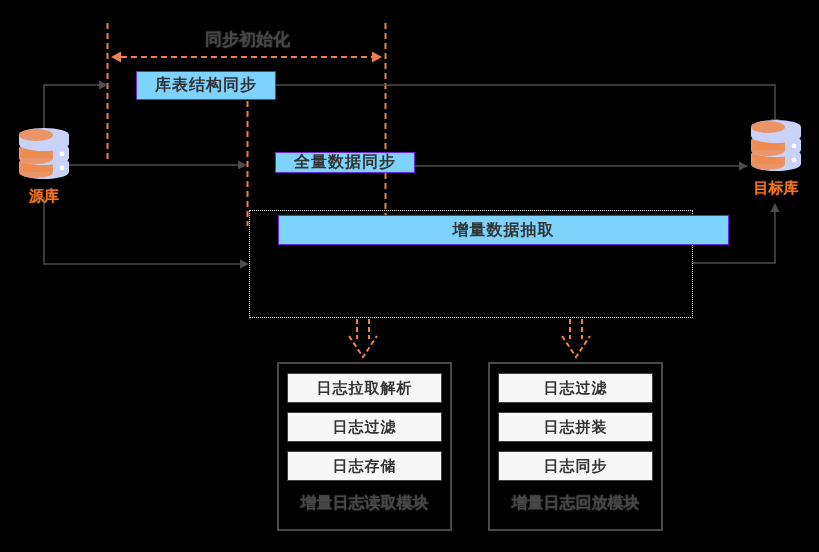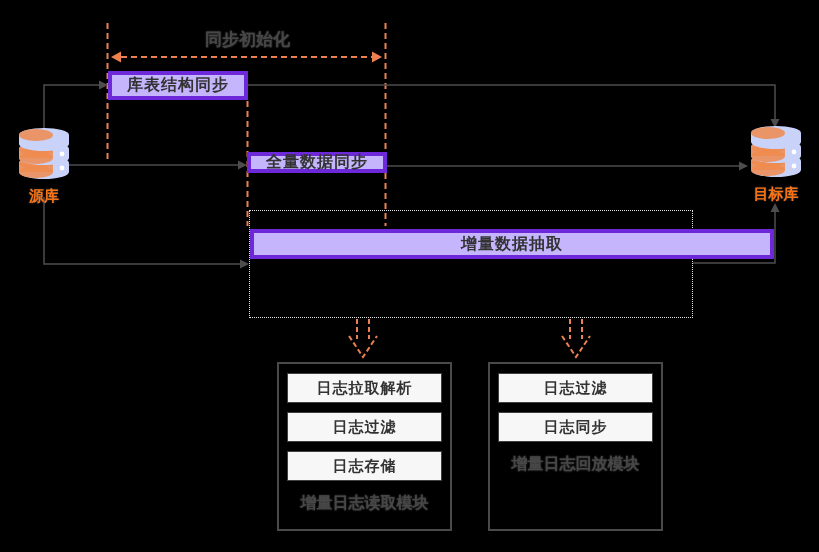--- a/index.html
+++ b/index.html
@@ -3,24 +3,24 @@
 <meta charset="utf-8">
 <style>
   html,body{margin:0;padding:0;background:#000;}
   .canvas{
     position:relative;width:819px;height:552px;background:#000;overflow:hidden;
     font-family:"Liberation Sans","DejaVu Sans",sans-serif;
   }
   .layer{position:absolute;left:0;top:0;width:819px;height:552px;}
   svg.layer{pointer-events:none;}
   .stepbox{
-    position:absolute;background:#c4b5fd;border:4px solid #6d28d9;
+    position:absolute;background:#7dd3fc;border:1px solid #6d28d9;
     display:flex;align-items:center;justify-content:center;
     font-size:16px;font-weight:bold;color:#333;letter-spacing:1px;
-    box-sizing:border-box;z-index:3;
+    box-sizing:border-box;z-index:3;margin-left:28px;
   }
   .dotted-container{
     position:absolute;left:249px;top:210px;width:444px;height:108px;
     border:1px dotted #e6e6e6;box-sizing:border-box;z-index:2;
   }
   .dark-label{
     position:absolute;color:#474747;font-weight:bold;
     text-shadow:0 0 2px rgba(150,150,150,.45);
     white-space:nowrap;z-index:3;
   }
@@ -115,21 +115,21 @@
           <rect x="3" y="8" width="50" height="9" fill="#C9D2F8"></rect>
           <ellipse cx="28" cy="8" rx="25" ry="7" fill="#C9D2F8"></ellipse>
         <ellipse cx="20" cy="8" rx="17" ry="6" fill="#F08B4F" opacity=".85"></ellipse>
         <circle cx="46" cy="27" r="2.4" fill="#fff"></circle>
           <circle cx="46" cy="41" r="2.4" fill="#fff"></circle>
       </g>
     </svg>
     <div class="db-label">源库</div>
   </div>
 
-  <div class="db-group" style="left:748px;top:125px;">
+  <div class="db-group" style="left:748px;top:119px;">
     <svg width="56" height="52" viewBox="0 0 56 52">
       <g>
         <ellipse cx="28" cy="45" rx="25" ry="7" fill="#C9D2F8"></ellipse>
           <rect x="3" y="36" width="50" height="9" fill="#C9D2F8"></rect>
           <ellipse cx="28" cy="36" rx="25" ry="7" fill="#C9D2F8"></ellipse>
         <ellipse cx="20" cy="45" rx="17" ry="6" fill="#F08B4F" opacity=".85"></ellipse>
           <rect x="3" y="36" width="34" height="9" fill="#F08B4F" opacity=".85"></rect>
           <ellipse cx="20" cy="36" rx="17" ry="6" fill="#F08B4F" opacity=".85"></ellipse>
         <ellipse cx="28" cy="31" rx="25" ry="7" fill="#C9D2F8"></ellipse>
           <rect x="3" y="22" width="50" height="9" fill="#C9D2F8"></rect>
@@ -145,28 +145,29 @@
           <circle cx="46" cy="41" r="2.4" fill="#fff"></circle>
       </g>
     </svg>
     <div class="db-label">目标库</div>
   </div>
 
   <div class="stepbox" style="left:108px;top:71px;width:140px;height:29px;">库表结构同步</div>
   <div class="stepbox" style="left:247px;top:152px;width:140px;height:21px;">全量数据同步</div>
 
   <div class="dotted-container"></div>
-  <div class="stepbox" style="left:250px;top:229px;width:524px;height:30px;font-family:Liberation Serif, serif;">增量数据抽取</div>
+  <div class="stepbox" style="left:250px;top:215px;width:451px;height:30px;font-family:Liberation Serif, serif;">增量数据抽取</div>
 
   <div class="module" style="left:277px;">
     <div class="module-item">日志拉取解析</div>
     <div class="module-item">日志过滤</div>
     <div class="module-item">日志存储</div>
     <div class="module-title">增量日志读取模块</div>
   </div>
 
   <div class="module" style="left:488px;">
     <div class="module-item">日志过滤</div>
+    <div class="module-item">日志拼装</div>
     <div class="module-item">日志同步</div>
     <div class="module-title">增量日志回放模块</div>
   </div>
 
 </div>
 
 </body></html>

